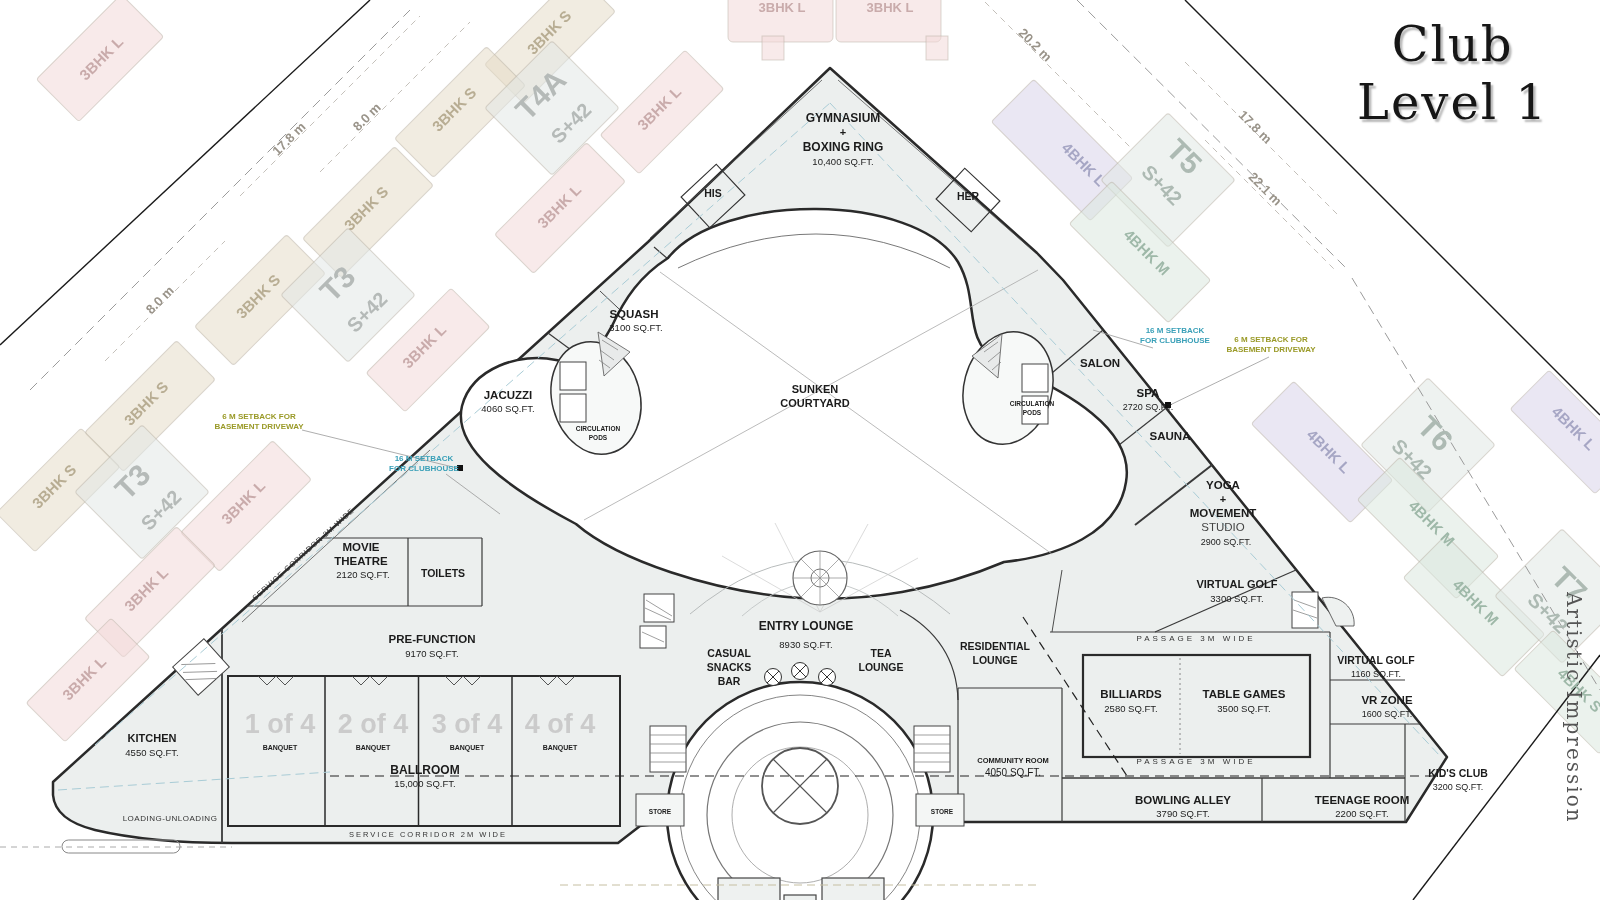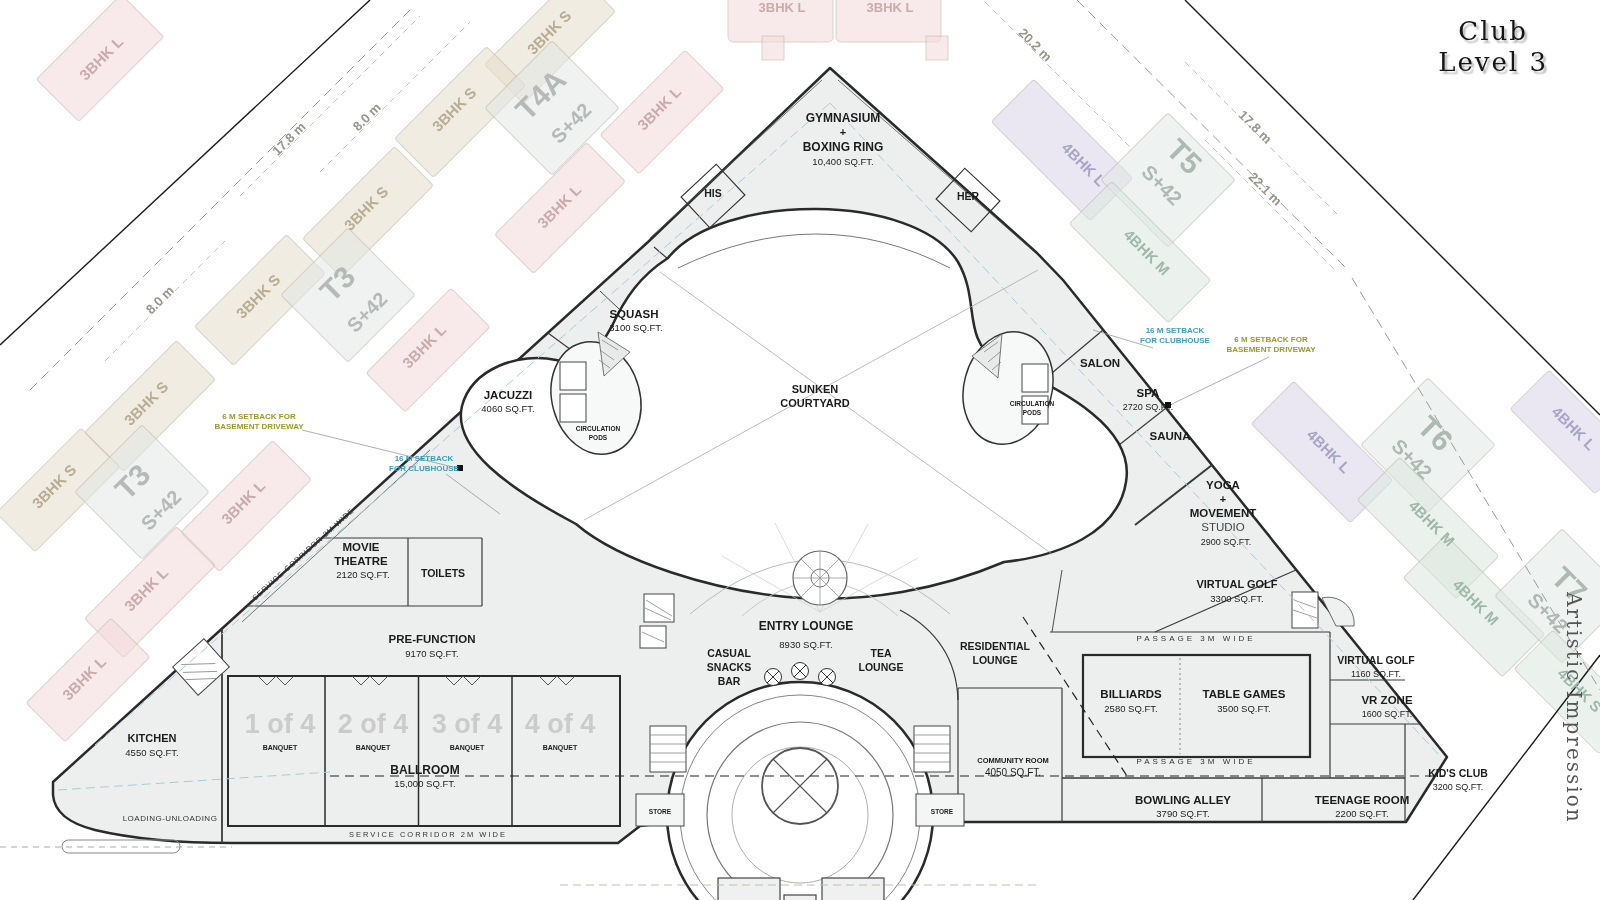--- a/index.html
+++ b/index.html
@@ -1,21 +1,21 @@
 <!DOCTYPE html>
 <html><head>
 <meta charset="utf-8">
 <style>
   html,body{margin:0;padding:0;background:#fff;}
   .stage{position:relative;width:1600px;height:900px;overflow:hidden;background:#fff;
          font-family:"Liberation Sans",sans-serif;}
   .stage svg{position:absolute;left:0;top:0;}
   svg text{font-family:"Liberation Sans","DejaVu Sans",sans-serif;}
   .title{position:absolute;top:16px;right:52px;text-align:center;
-         font-family:"DejaVu Serif","Liberation Serif",serif;font-size:26px;color:#161616;
+         font-family:"DejaVu Serif","Liberation Serif",serif;font-size:48px;color:#161616;
          line-height:1.2;letter-spacing:2px;text-shadow:2.5px 2.5px 2px rgba(0,0,0,.28);}
   .watermark{position:absolute;top:592px;right:14px;writing-mode:vertical-rl;
          font-family:"DejaVu Serif","Liberation Serif",serif;font-size:20px;color:#555;
          letter-spacing:2px;}
 </style>
 </head>
 <body>
 
 <div class="stage">
 
@@ -347,18 +347,18 @@
       <text x="1428" y="527" font-size="15" fill="#9eb8a8" text-anchor="middle" font-weight="700" transform="rotate(45 1428 527)">4BHK M</text>
       <text x="1472" y="606" font-size="15" fill="#9eb8a8" text-anchor="middle" font-weight="700" transform="rotate(45 1472 606)">4BHK M</text>
       <text x="1562" y="592" font-size="30" fill="#adbab3" text-anchor="middle" font-weight="700" transform="rotate(45 1562 592)">T7</text>
       <text x="1543" y="618" font-size="20" fill="#adbab3" text-anchor="middle" font-weight="700" transform="rotate(45 1543 618)">S+42</text>
       <text x="1570" y="432" font-size="15" fill="#a6a6c4" text-anchor="middle" font-weight="700" transform="rotate(45 1570 432)">4BHK L</text>
       <text x="1576" y="694" font-size="15" fill="#9eb8a8" text-anchor="middle" font-weight="700" transform="rotate(45 1576 694)">4BHK S</text>
     </svg>
 
 <div class="title">
   <div>Club</div>
-  <div>Level 3</div>
+  <div>Level 1</div>
 </div>
 
 <div class="watermark">Artistic Impression</div>
 
 </div>
 
 </body></html>

